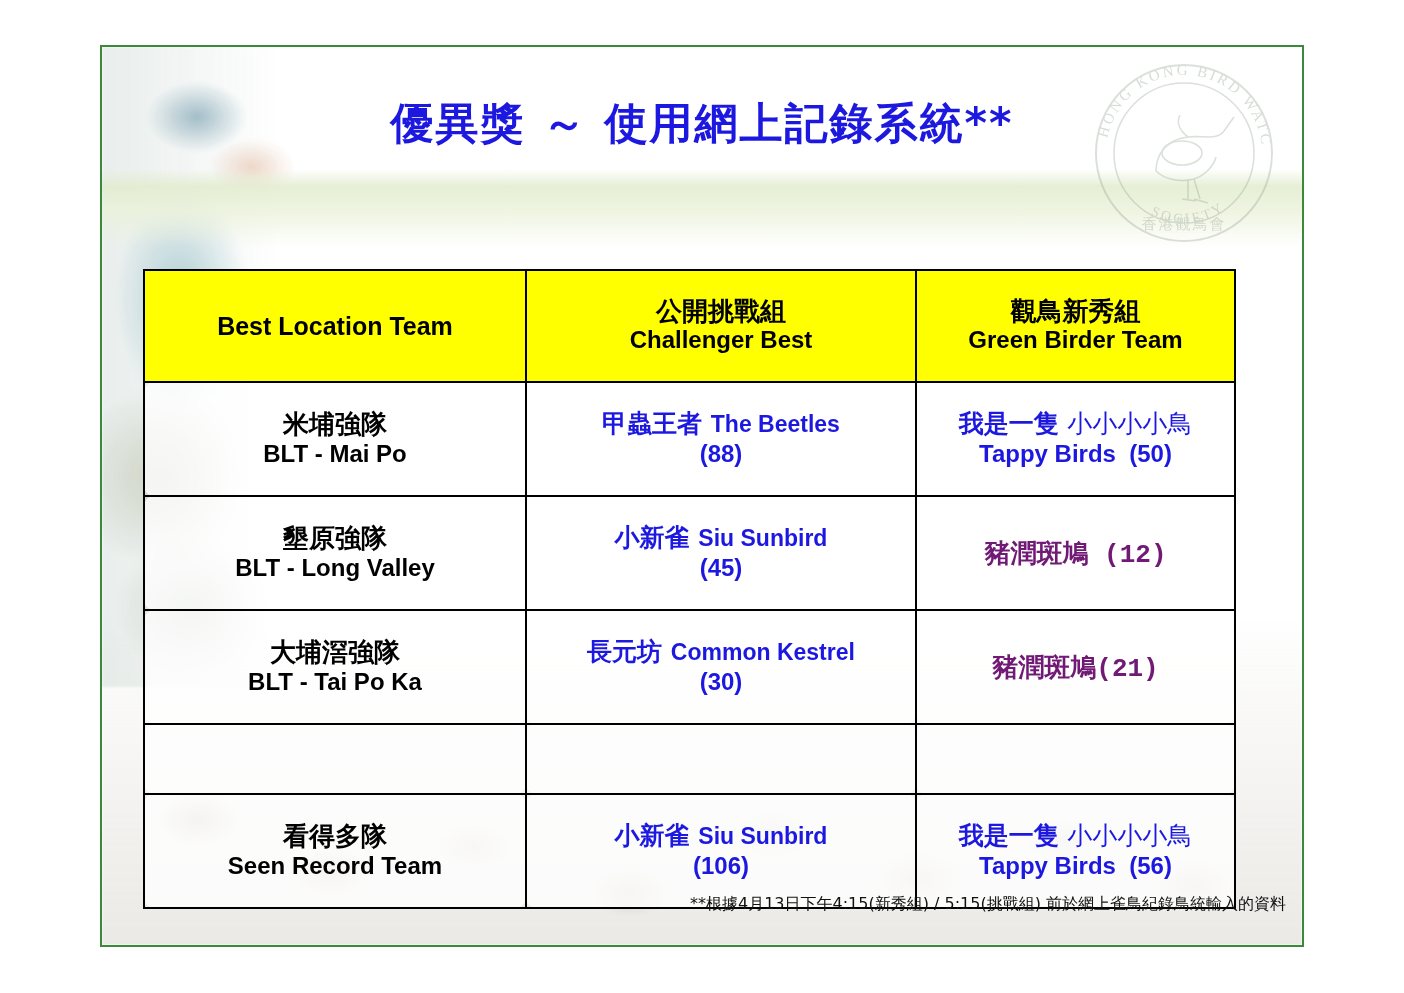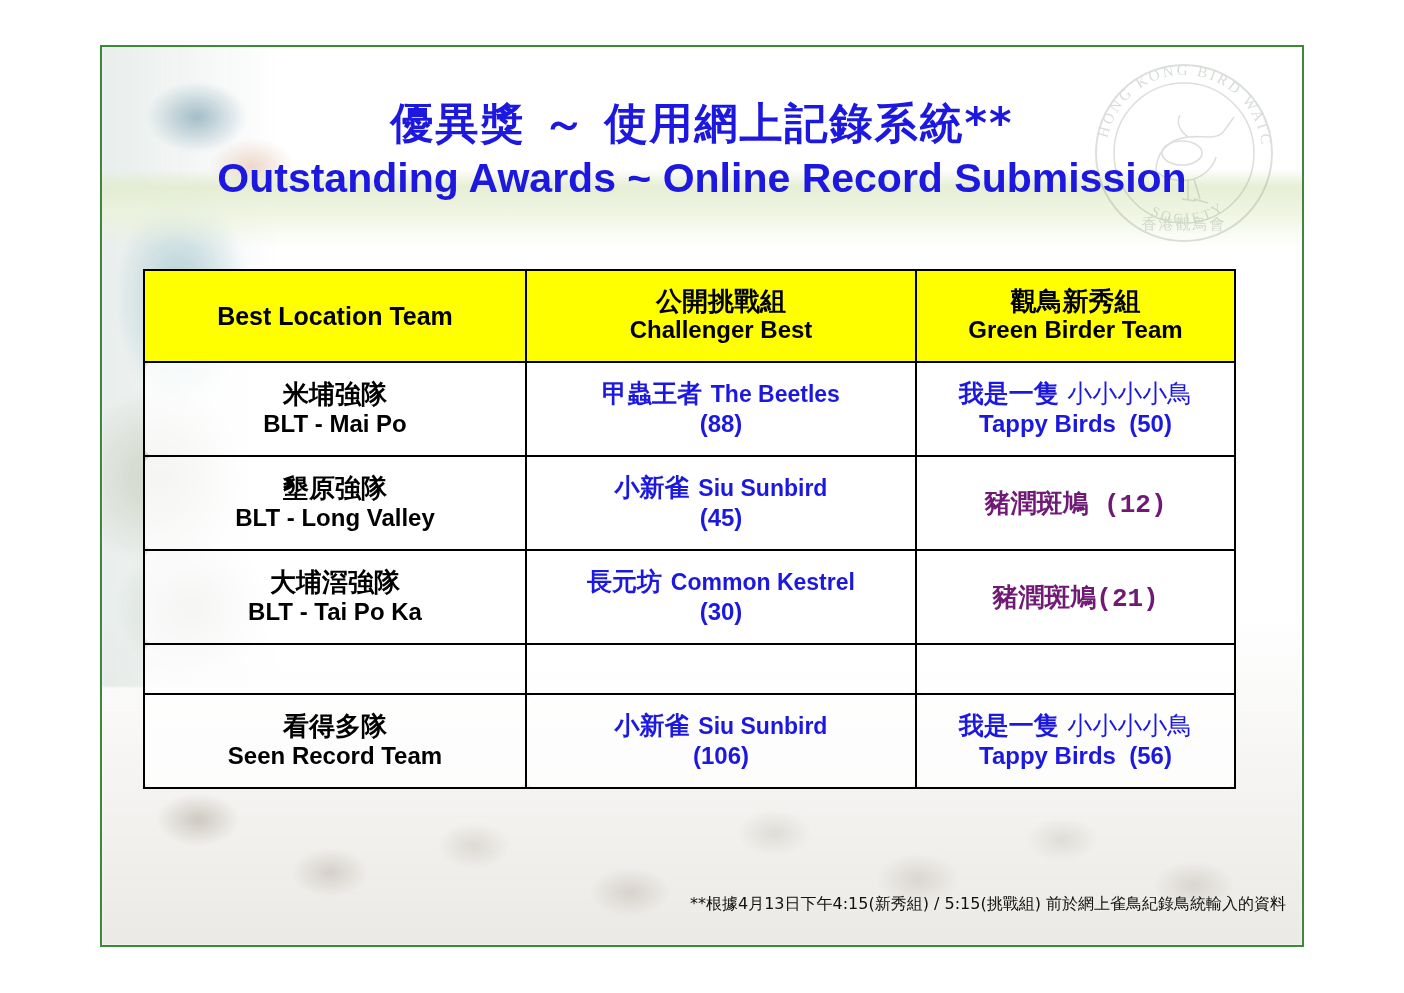--- a/index.html
+++ b/index.html
@@ -70,21 +70,21 @@
     margin-top:6px;white-space:nowrap;
     font-family:"Liberation Sans",sans-serif;
   }
   
   .tbl{
     position:absolute;left:41px;top:222px;width:1091px;
     border-collapse:collapse;table-layout:fixed;
   }
   .tbl td,.tbl th{
     border:2.5px solid #000;
-    padding:1px;
+    padding:11px;
     text-align:center;
     vertical-align:middle;
     background:rgba(255,255,255,.78);
   }
   .tbl .c1{width:382px;}
   .tbl .c2{width:390px;}
   .tbl .c3{width:319px;}
   thead th{background:#ffff00 !important;height:88px;}
   .hdr-cn{
     color:#000;font-weight:bold;font-size:26px;line-height:1.1;
@@ -152,21 +152,20 @@
         <path d="M104,126 L104,146 M110,126 L116,146"></path>
         <path d="M98,146 L112,148 M110,146 L124,150"></path>
         <ellipse cx="98" cy="100" rx="20" ry="12"></ellipse>
       </g>
       <text x="100" y="176" text-anchor="middle" font-size="15" fill="#7e8e7e" font-family="DejaVu Sans, sans-serif" letter-spacing="2">香港觀鳥會</text>
     </svg>
   </div>
 
   <div class="title-wrap">
     <div class="title-cn">優異獎 ～ 使用網上記錄系統**</div>
-    <div class="title-en">Outstanding Awards ~ Online Record Submission</div>
   </div>
 
   <table class="tbl">
     <colgroup>
       <col class="c1">
         <col class="c2">
         <col class="c3">
     </colgroup>
     <thead>
       <tr>

